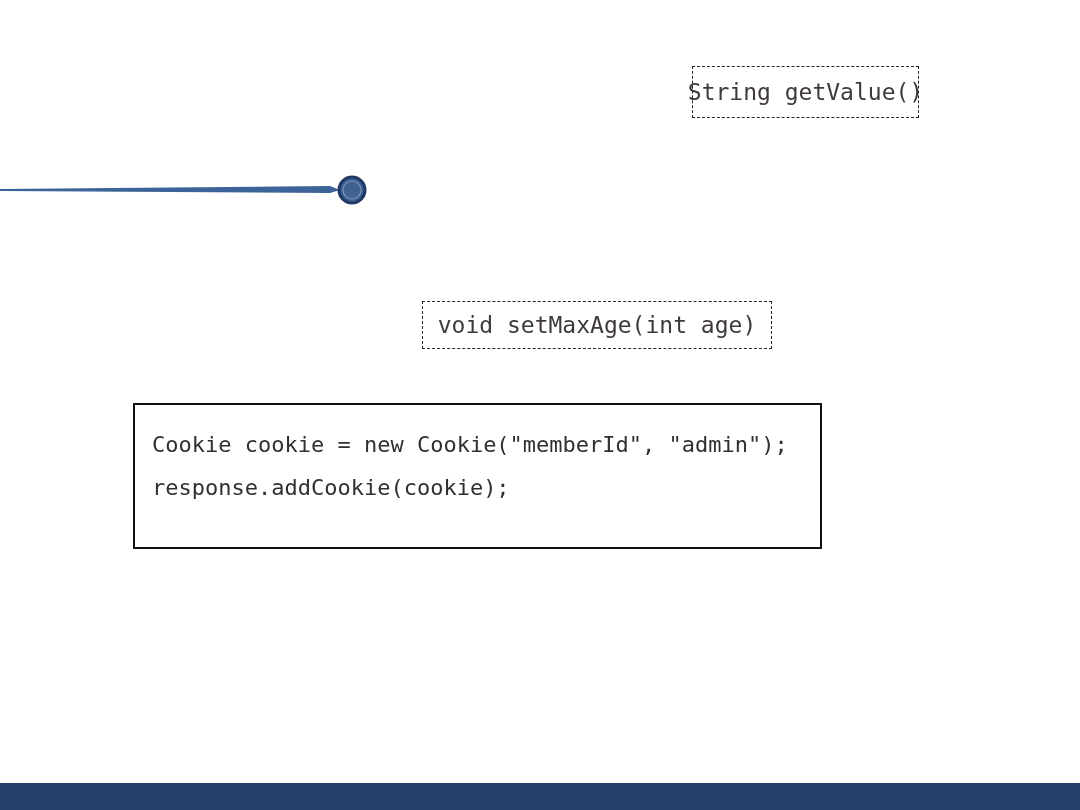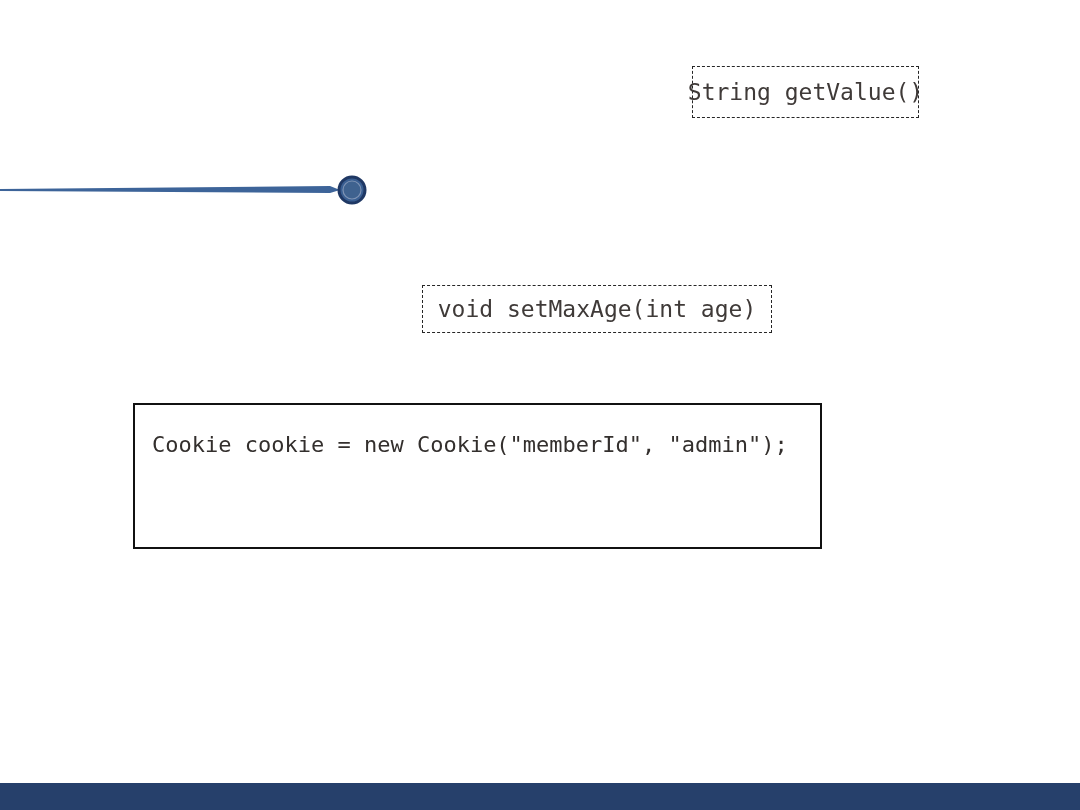--- a/index.html
+++ b/index.html
@@ -49,21 +49,21 @@
   }
   #callout-get-value {
     left: 692px;
     top: 66px;
     width: 227px;
     height: 52px;
     font-size: 23px;
   }
   #callout-set-max-age {
     left: 422px;
-    top: 285px;
+    top: 301px;
     width: 350px;
     height: 48px;
     font-size: 23px;
   }
 
   
   .code-block {
     position: absolute;
     left: 133px;
     top: 403px;
@@ -110,17 +110,18 @@
   <div class="callout" id="callout-get-value">
     <span>String getValue()</span>
   </div>
 
   <div class="callout" id="callout-set-max-age">
     <span>void setMaxAge(int age)</span>
   </div>
 
   <div class="code-block">
     <div class="code-line">Cookie cookie = new Cookie("memberId", "admin");</div>
+    <div class="code-line">response.addCookie(cookie);</div>
   </div>
 
   <div class="footer-bar"></div>
 
 </div>
 
 </body></html>

